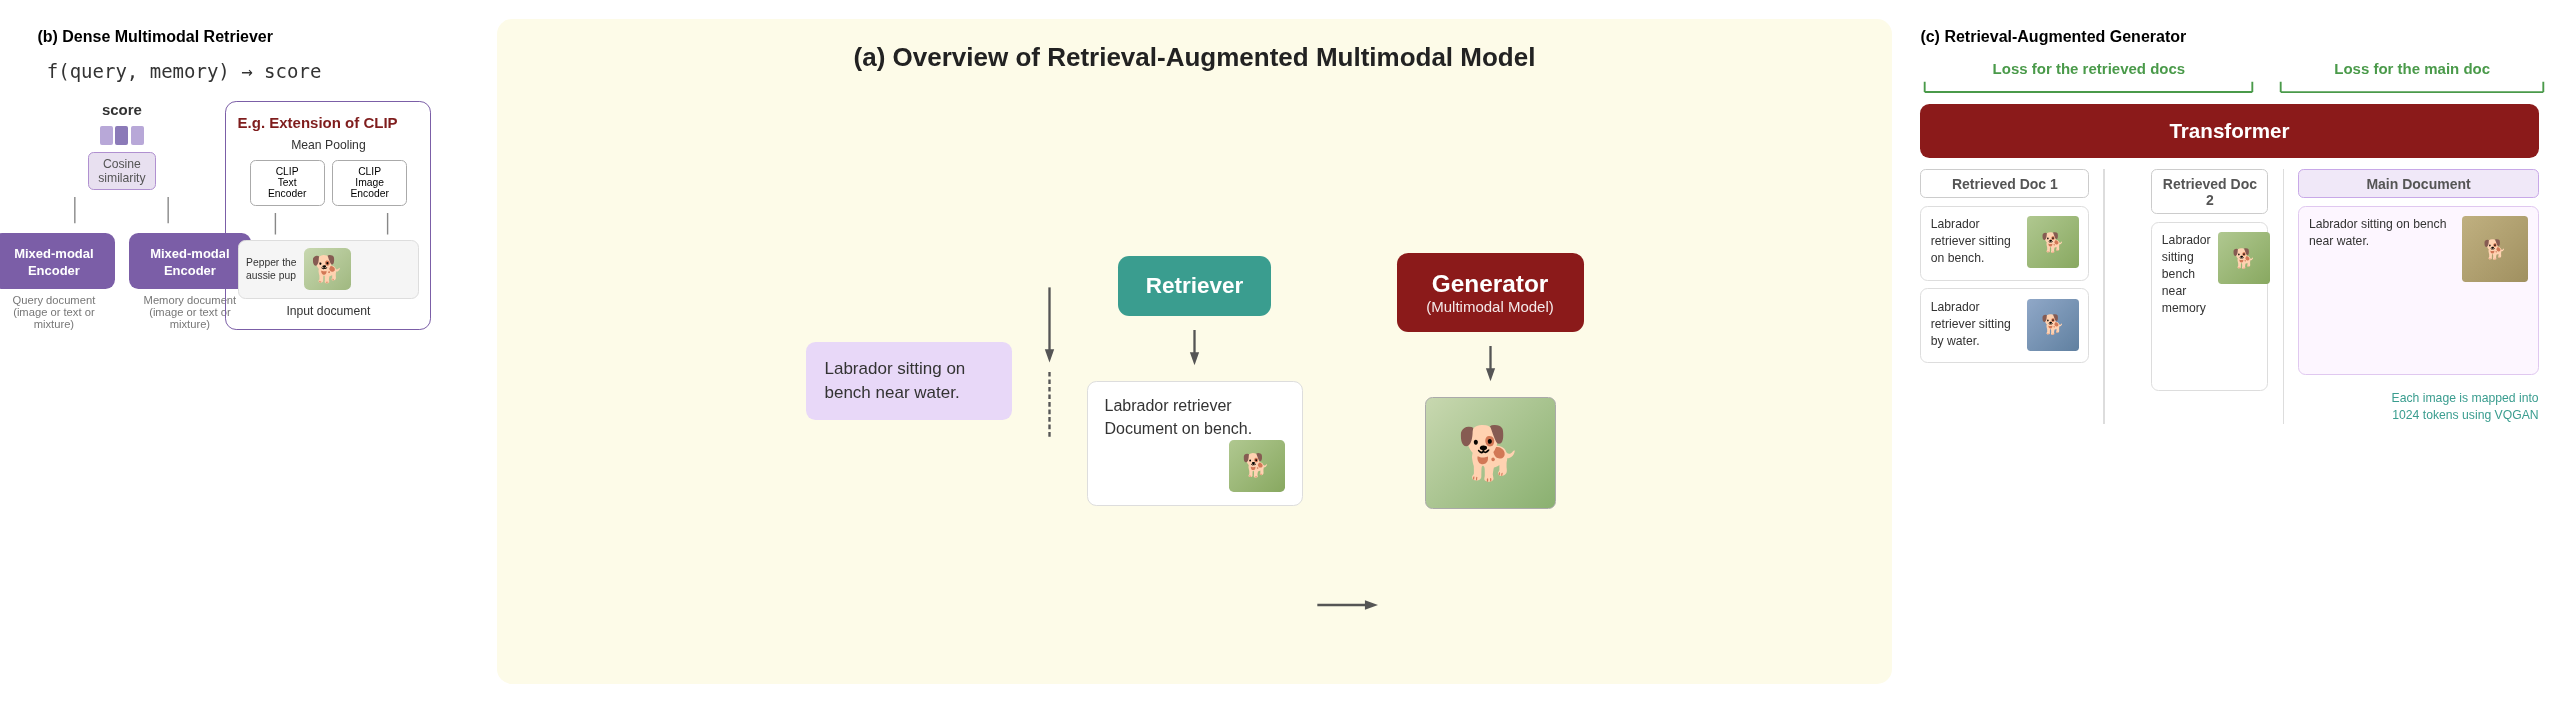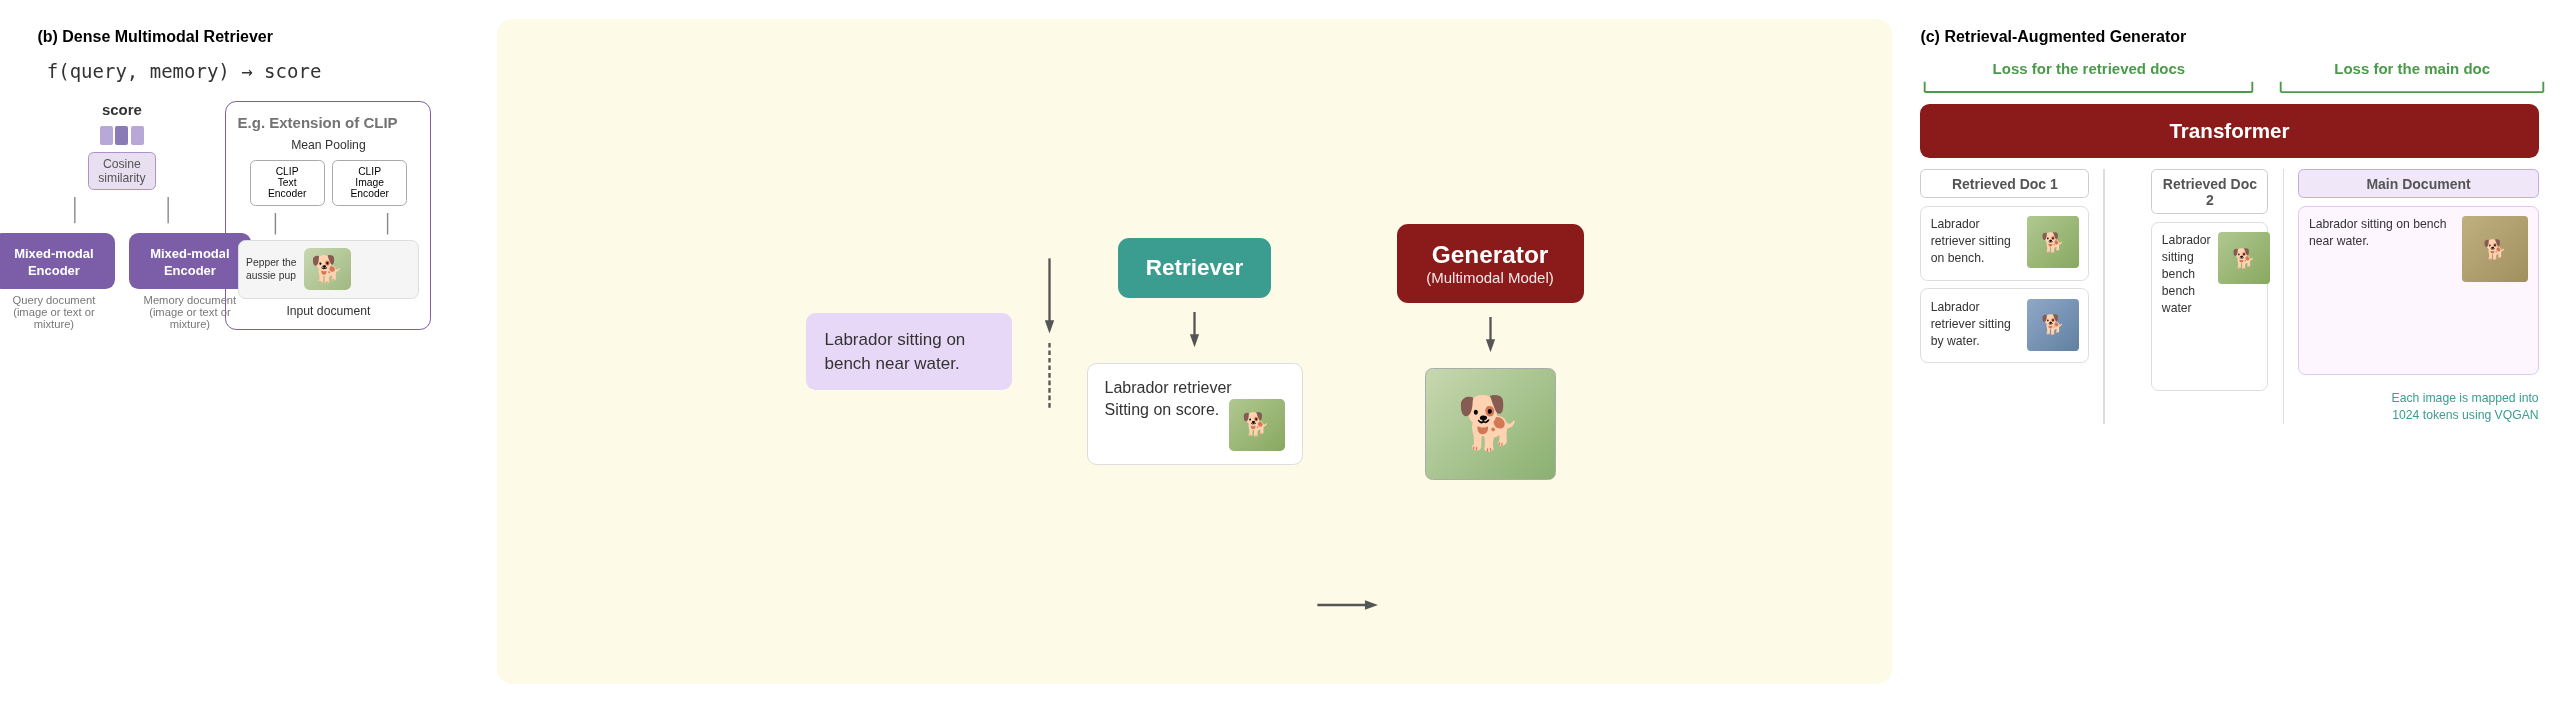--- a/index.html
+++ b/index.html
@@ -102,21 +102,21 @@
 
     .right-diagram {
       border: 1.9px solid #7b5ea7;
       border-radius: 11.2px;
       padding: 11.2px;
       width: 206px;
       position: relative;
     }
 
     .eg-label {
-      color: #737373;
+      color: #7f1d1d;
       font-size: 15px;
       font-weight: bold;
       margin-bottom: 7.5px;
     }
 
     .mean-pooling {
       text-align: center;
       font-size: 12.2px;
       color: #333;
       margin-bottom: 7.5px;
@@ -482,20 +482,21 @@
         <div class="input-doc-area">
           <div class="input-doc-text">Pepper the<br>aussie pup</div>
           <div class="dog-image-small dog-placeholder">🐕</div>
         </div>
         <div class="input-doc-label">Input document</div>
       </div>
     </div>
   </div>
 
   <div class="section-a">
+    <div class="section-a-title">(a) Overview of Retrieval-Augmented Multimodal Model</div>
 
     <div class="overview-flow">
 
       <div class="vertical-flow" style="gap:56px;">
         <div class="query-box" style="white-space:pre-line;">Labrador sitting on
 bench near water.</div>
 
       </div>
 
       <svg width="47" height="169" style="margin-top:-37px;" viewBox="0 0 50 180">
@@ -509,21 +510,21 @@
       <div class="vertical-flow">
         <div class="retriever-box">Retriever</div>
 
         <svg width="37" height="37" viewBox="0 0 40 40">
           <line x1="20" y1="0" x2="20" y2="30" stroke="#555" stroke-width="2.5"></line>
           <polygon points="20,38 15,24 25,24" fill="#555"></polygon>
         </svg>
 
         <div class="result-box">
           <span style="white-space:pre-line;">Labrador retriever
-Sitting on score.</span>
+Document on bench.</span>
           
           <div style="width:56px;height:52px;border-radius:4.7px;background:linear-gradient(135deg,#b0c890,#88a860);display:inline-block;vertical-align:top;margin-left:7.5px;float:right;">
             <div style="width:100%;height:100%;display:flex;align-items:center;justify-content:center;font-size:22.5px;">🐕</div>
           </div>
         </div>
       </div>
 
       <svg width="66" height="56" style="align-self:flex-end;margin-bottom:28px;" viewBox="0 0 70 60">
         <line x1="0" y1="30" x2="55" y2="30" stroke="#555" stroke-width="2.5"></line>
         <polygon points="65,30 51,25 51,35" fill="#555"></polygon>
@@ -589,21 +590,21 @@
           <div class="doc-image-thumb dog-water" style="display:flex;align-items:center;justify-content:center;font-size:19px;">🐕</div>
         </div>
       </div>
 
       <div style="width:1.9px;background:#ddd;margin:0 4.7px;"></div>
 
       <div class="doc-column retrieved-2">
         <div class="doc-header">Retrieved Doc 2</div>
 
         <div class="doc-content" style="min-height:169px;">
-          <div class="doc-text">Labrador sitting bench bench water</div>
+          <div class="doc-text">Labrador sitting bench near memory</div>
           <div class="doc-image-thumb dog-bench" style="display:flex;align-items:center;justify-content:center;font-size:19px;">🐕</div>
         </div>
       </div>
 
       <div style="width:1.9px;background:#ddd;margin:0 4.7px;"></div>
 
       <div class="doc-column main-doc">
         <div class="doc-header" style="background:#f0e8f8;border-color:#c8a8e8;">Main Document</div>
 
         <div class="doc-content" style="background:#fdf6ff;border-color:#e0c8f0;min-height:169px;">

